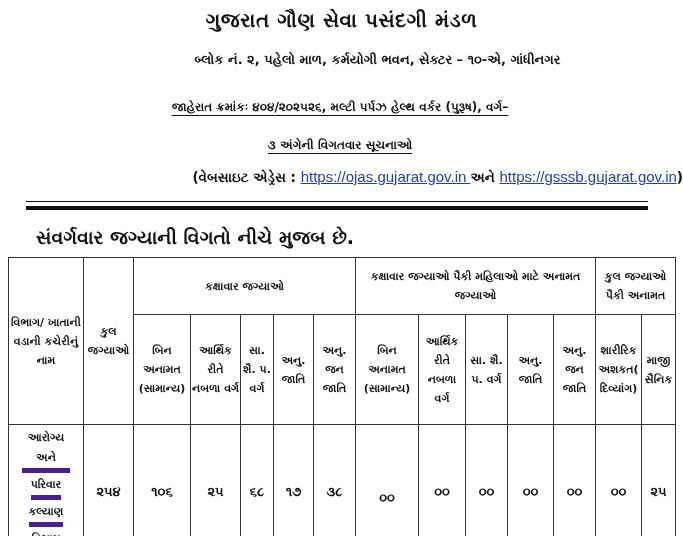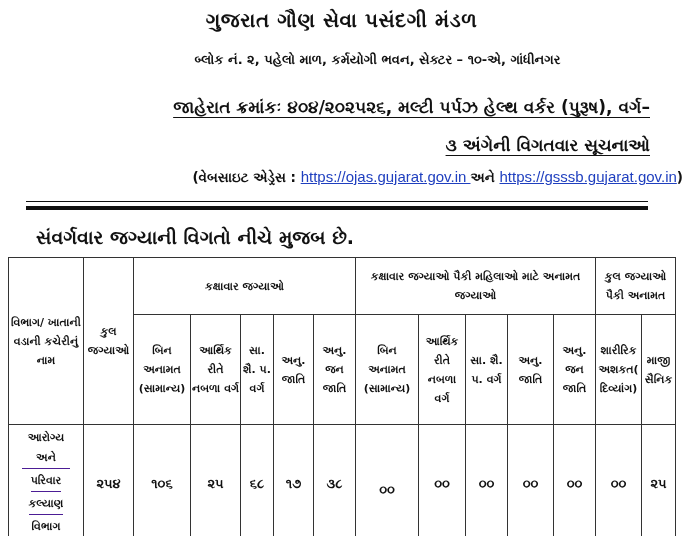--- a/index.html
+++ b/index.html
@@ -2,37 +2,37 @@
 <html><head>
 <meta charset="utf-8">
 <style>
   html, body { margin:0; padding:0; background:#ffffff; }
   body { width:683px; height:536px; overflow:hidden; position:relative;
          font-family: "DejaVu Sans", "Liberation Sans", sans-serif; color:#111; }
   .title { position:absolute; left:0; top:8px; width:683px; text-align:center;
            font-size:20px; font-weight:bold; letter-spacing:0.5px; }
   .address { position:absolute; left:0; top:52px; width:683px; text-align:center;
              font-size:13px; font-weight:bold;margin-left:36px; }
-  .adv { position:absolute; left:30px; top:88px; width:620px; text-align:right;
-         font-size:17px; font-weight:bold; line-height:38px; }
+  .adv { position:absolute; left:30px; top:88px; width:620px; text-align:center;
+         font-size:12px; font-weight:bold; line-height:38px; }
   .adv span { text-decoration:underline; text-underline-offset:4px; }
   .web { position:absolute; left:0; top:168px; width:683px; text-align:right;
          font-size:13.5px; font-weight:bold; }
   .web a { color:#1f3fbf; text-decoration:underline; font-weight:normal;
            font-family:"Liberation Sans", sans-serif; font-size:15px; }
   .rule { position:absolute; left:26px; top:206px; width:622px; height:4px; background:#111; }
   .rule2 { position:absolute; left:26px; top:201px; width:622px; height:1px; background:#111; }
   .section { position:absolute; left:36px; top:226px; font-size:19px; font-weight:bold; }
 
   table { position:absolute; left:8px; top:257px; border-collapse:collapse;
           table-layout:fixed; font-size:11px; font-weight:bold; }
   td, th { border:1.3px solid #333; text-align:center; vertical-align:middle;
            padding:2px 1px; line-height:19px; font-weight:bold; }
   .num { font-size:13px; }
-  .dept span { display:inline-block; border-bottom:1px solid #4c1d95; line-height:20px; margin:1px 12px; }
+  .dept span { display:inline-block; border-bottom:5px solid #4c1d95; line-height:20px; margin:1px 12px; }
 </style>
 </head>
 <body>
 
 <div class="title">ગુજરાત ગૌણ સેવા પસંદગી મંડળ</div>
 <div class="address">બ્લોક નં. ૨, પહેલો માળ, કર્મયોગી ભવન, સેક્ટર – ૧૦-એ, ગાંધીનગર</div>
 <div class="adv">
   <span>જાહેરાત ક્રમાંકઃ ૪૦૪/૨૦૨૫૨૬, મલ્ટી પર્પઝ હેલ્થ વર્કર (પુરૂષ), વર્ગ–</span><br>
   <span>૩ અંગેની વિગતવાર સૂચનાઓ</span>
 </div>

